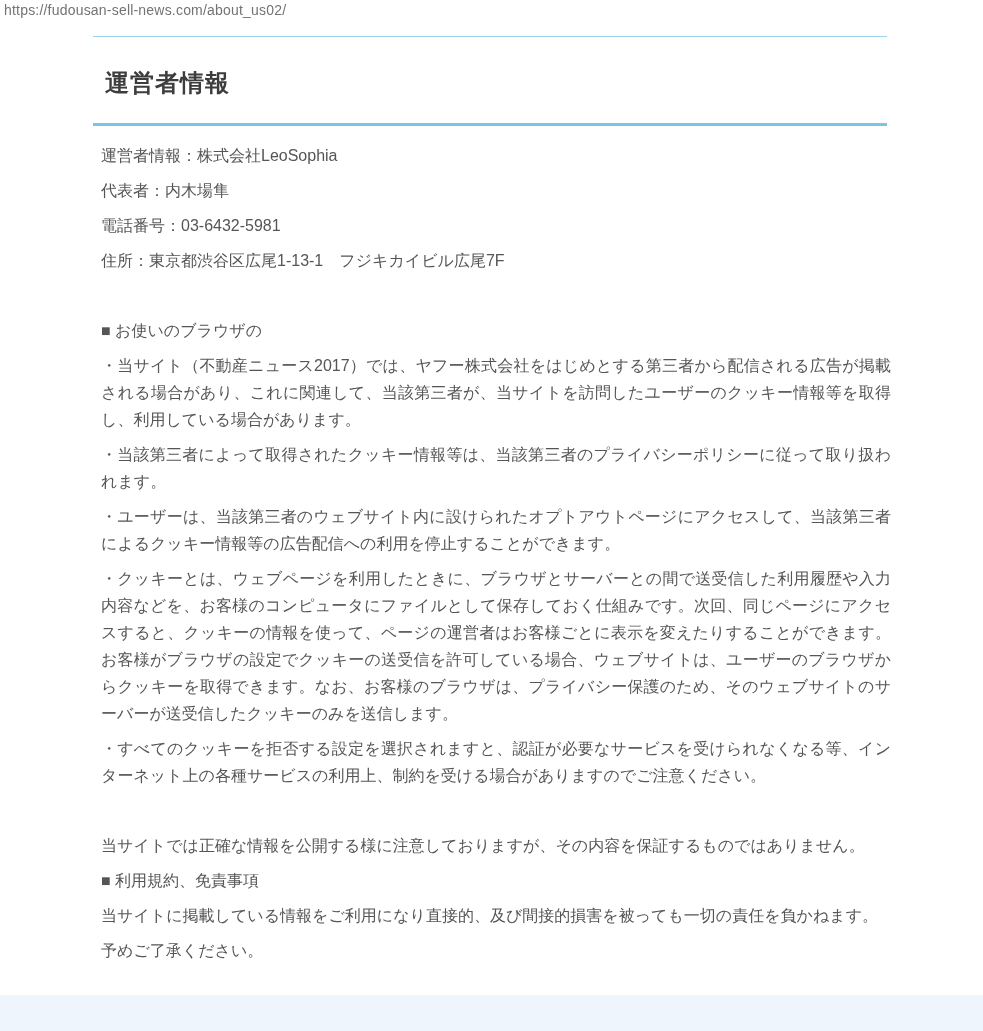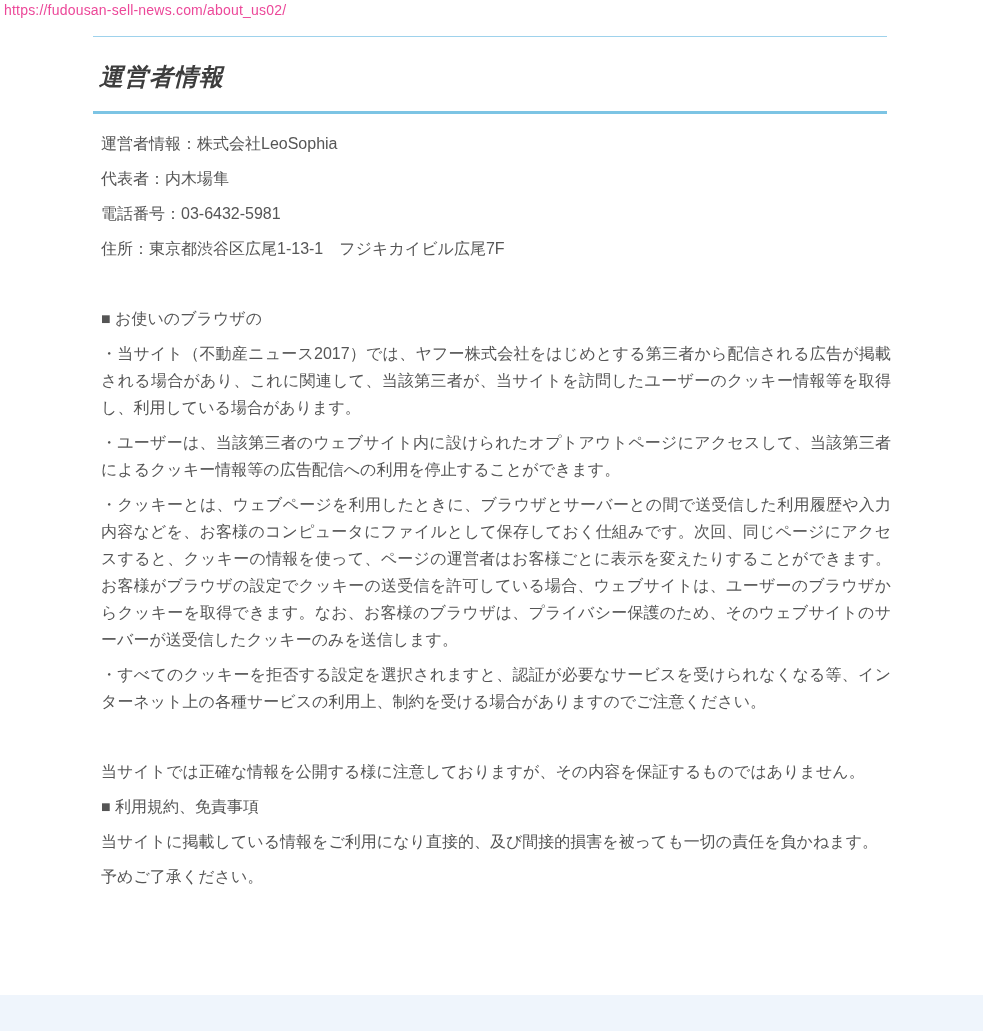--- a/index.html
+++ b/index.html
@@ -12,43 +12,42 @@
     height: 1031px;
     position: relative;
     font-family: "Liberation Sans", "DejaVu Sans", sans-serif;
     overflow: hidden;
   }
   .url-label {
     position: absolute;
     top: 2px;
     left: 4px;
     font-size: 14px;
-    color: #ec4899;
+    color: #737373;
     letter-spacing: 0.2px;
   }
   .main {
     position: absolute;
     left: 93px;
     top: 36px;
     width: 806px;
   }
   .title-block {
     width: 794px;
     border-top: 1px solid #9ed2ec;
     border-bottom: 3px solid #7cc4e4;
     padding: 19px 0 14px 0;
   }
   .page-title {
-    margin: 6px;
+    margin: 12px;
     font-size: 24px;
     line-height: 29px;
     font-weight: bold;
     color: #3d3d3d;
     letter-spacing: 1px;
-    font-style: italic;
   }
   .content {
     margin-top: 16px;
     font-size: 16px;
     line-height: 27px;
     color: #555555;
   }
   .content p {
     margin: 8px;
     text-align: justify;
@@ -78,20 +77,21 @@
   <div class="content">
     <p>運営者情報：株式会社LeoSophia</p>
     <p>代表者：内木場隼</p>
     <p>電話番号：03-6432-5981</p>
     <p>住所：東京都渋谷区広尾1-13-1　フジキカイビル広尾7F</p>
 
     <div class="spacer"></div>
 
     <p>■ お使いのブラウザの</p>
     <p>・当サイト（不動産ニュース2017）では、ヤフー株式会社をはじめとする第三者から配信される広告が掲載される場合があり、これに関連して、当該第三者が、当サイトを訪問したユーザーのクッキー情報等を取得し、利用している場合があります。</p>
+    <p>・当該第三者によって取得されたクッキー情報等は、当該第三者のプライバシーポリシーに従って取り扱われます。</p>
     <p>・ユーザーは、当該第三者のウェブサイト内に設けられたオプトアウトページにアクセスして、当該第三者によるクッキー情報等の広告配信への利用を停止することができます。</p>
     <p>・クッキーとは、ウェブページを利用したときに、ブラウザとサーバーとの間で送受信した利用履歴や入力内容などを、お客様のコンピュータにファイルとして保存しておく仕組みです。次回、同じページにアクセスすると、クッキーの情報を使って、ページの運営者はお客様ごとに表示を変えたりすることができます。お客様がブラウザの設定でクッキーの送受信を許可している場合、ウェブサイトは、ユーザーのブラウザからクッキーを取得できます。なお、お客様のブラウザは、プライバシー保護のため、そのウェブサイトのサーバーが送受信したクッキーのみを送信します。</p>
     <p>・すべてのクッキーを拒否する設定を選択されますと、認証が必要なサービスを受けられなくなる等、インターネット上の各種サービスの利用上、制約を受ける場合がありますのでご注意ください。</p>
 
     <div class="spacer"></div>
 
     <p>当サイトでは正確な情報を公開する様に注意しておりますが、その内容を保証するものではありません。</p>
     <p>■ 利用規約、免責事項</p>
     <p>当サイトに掲載している情報をご利用になり直接的、及び間接的損害を被っても一切の責任を負かねます。</p>
     <p>予めご了承ください。</p>

